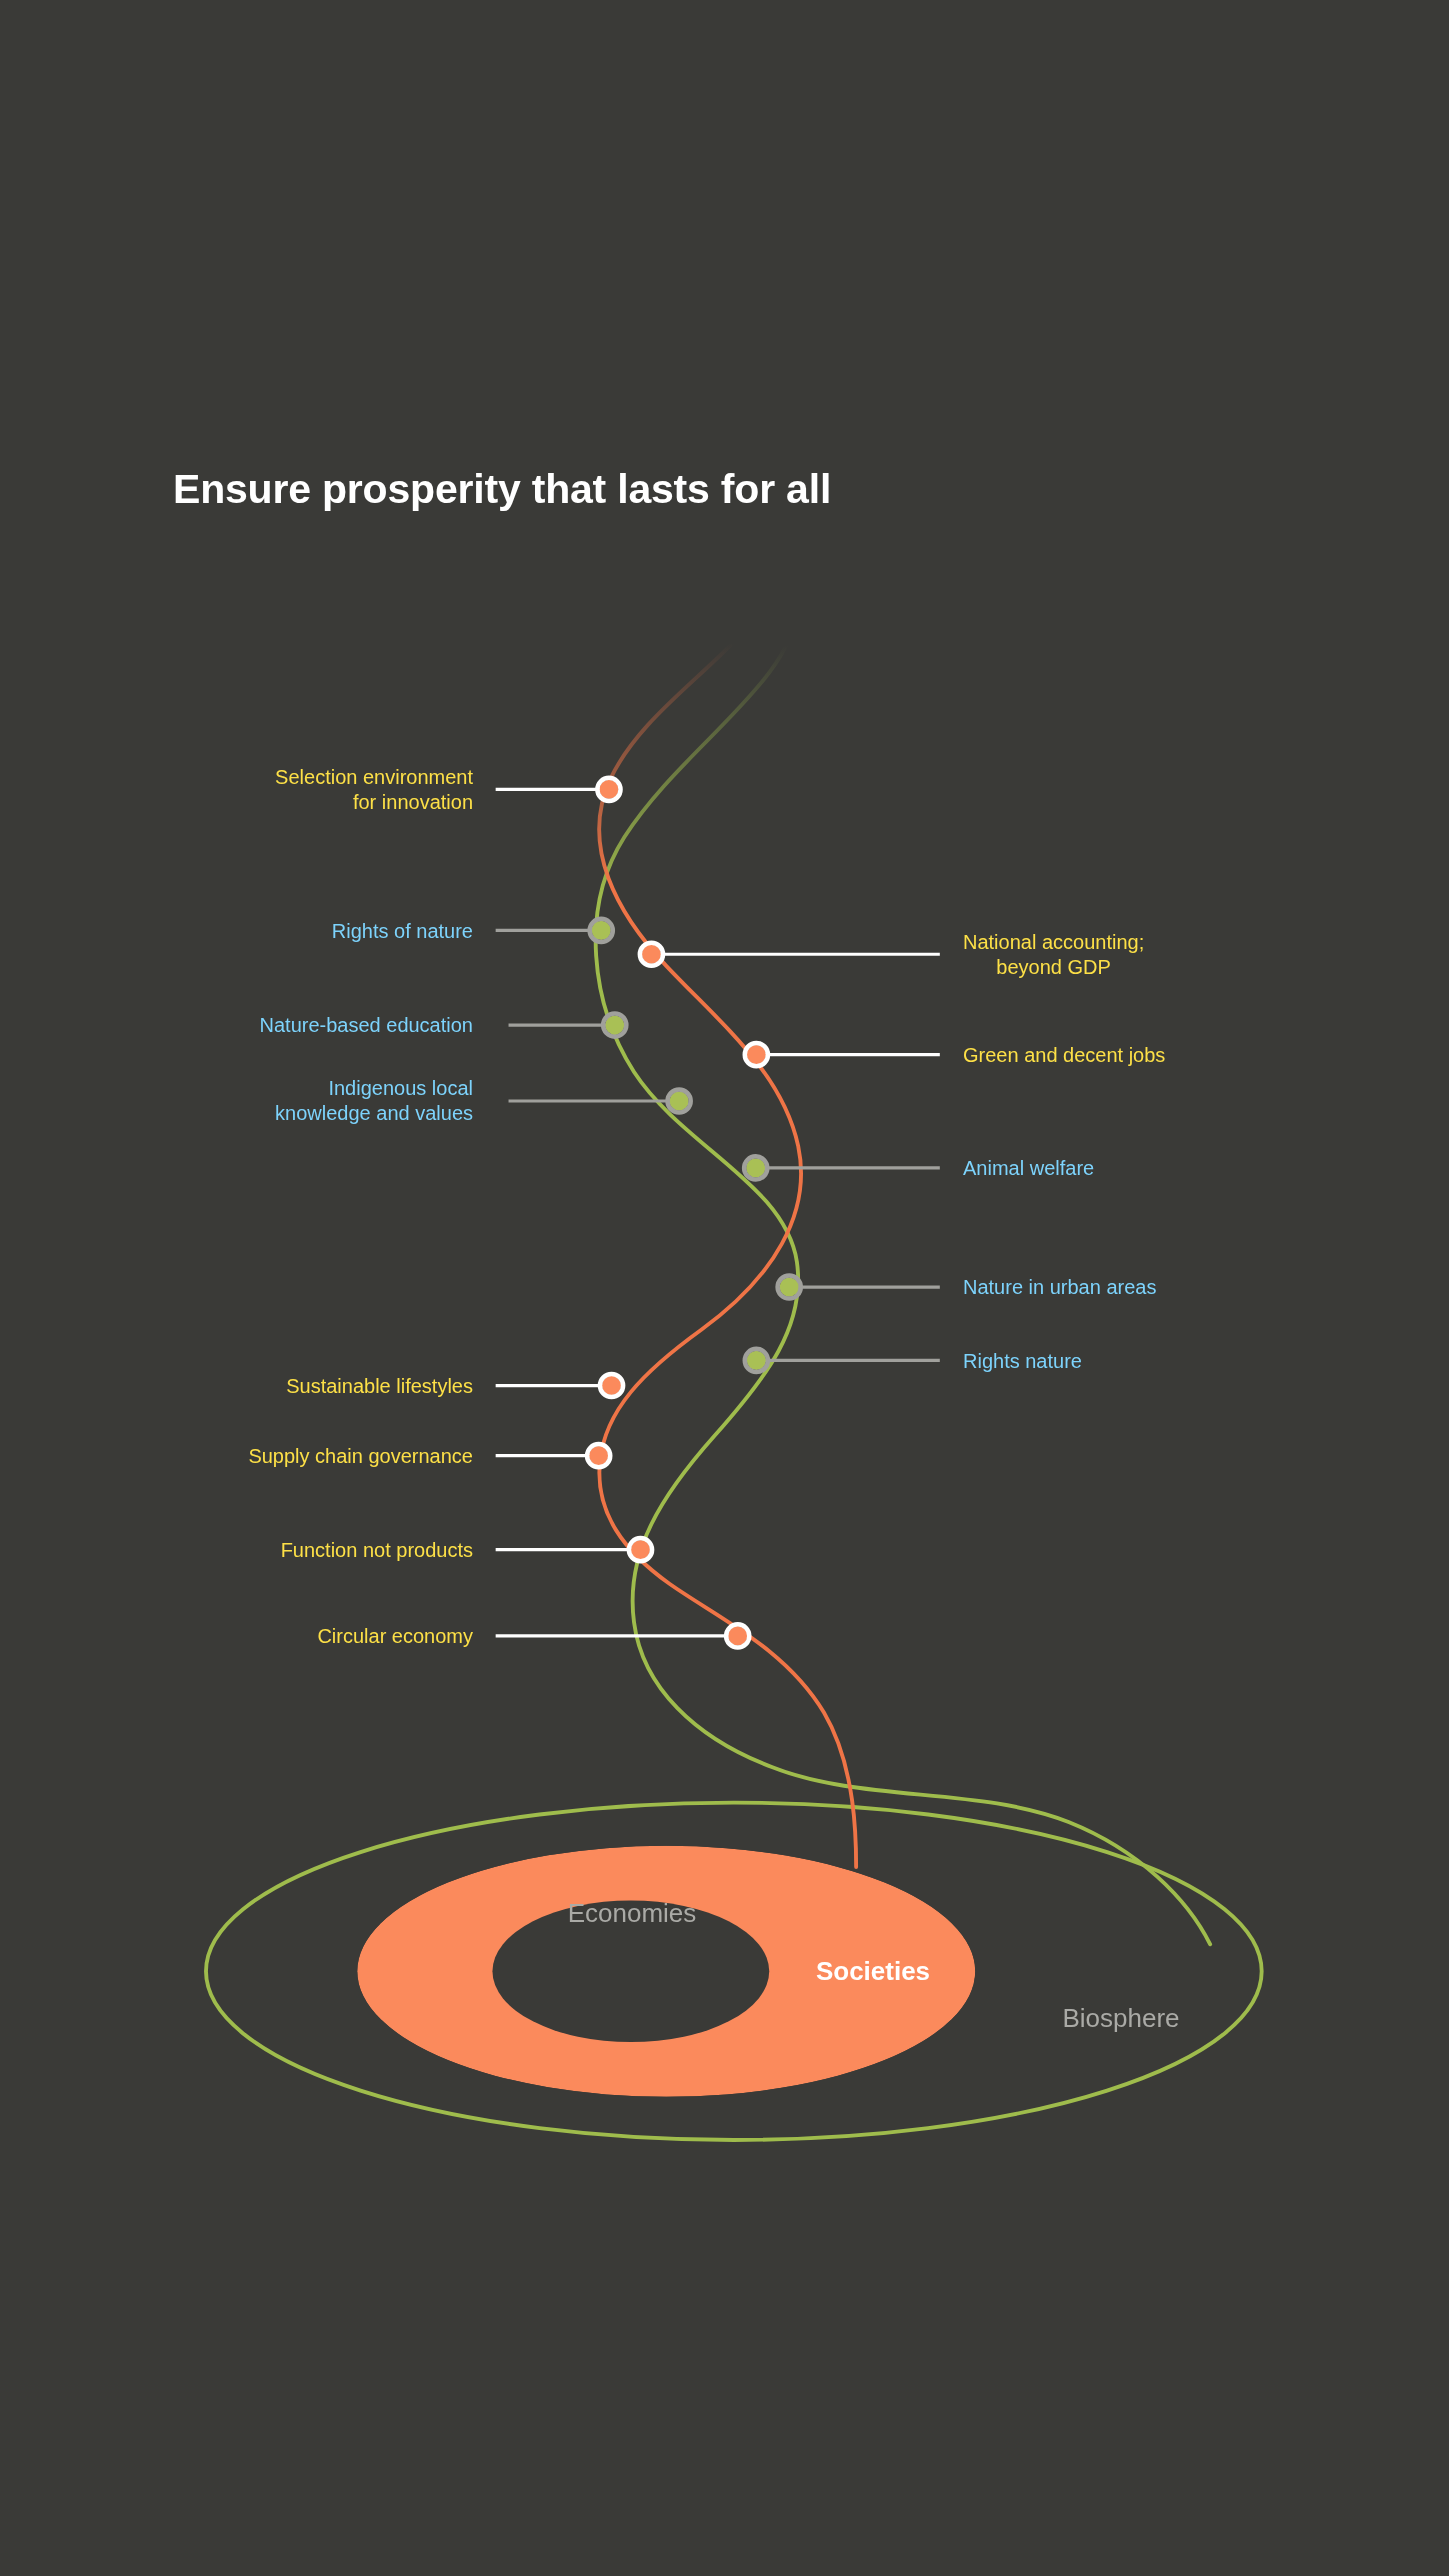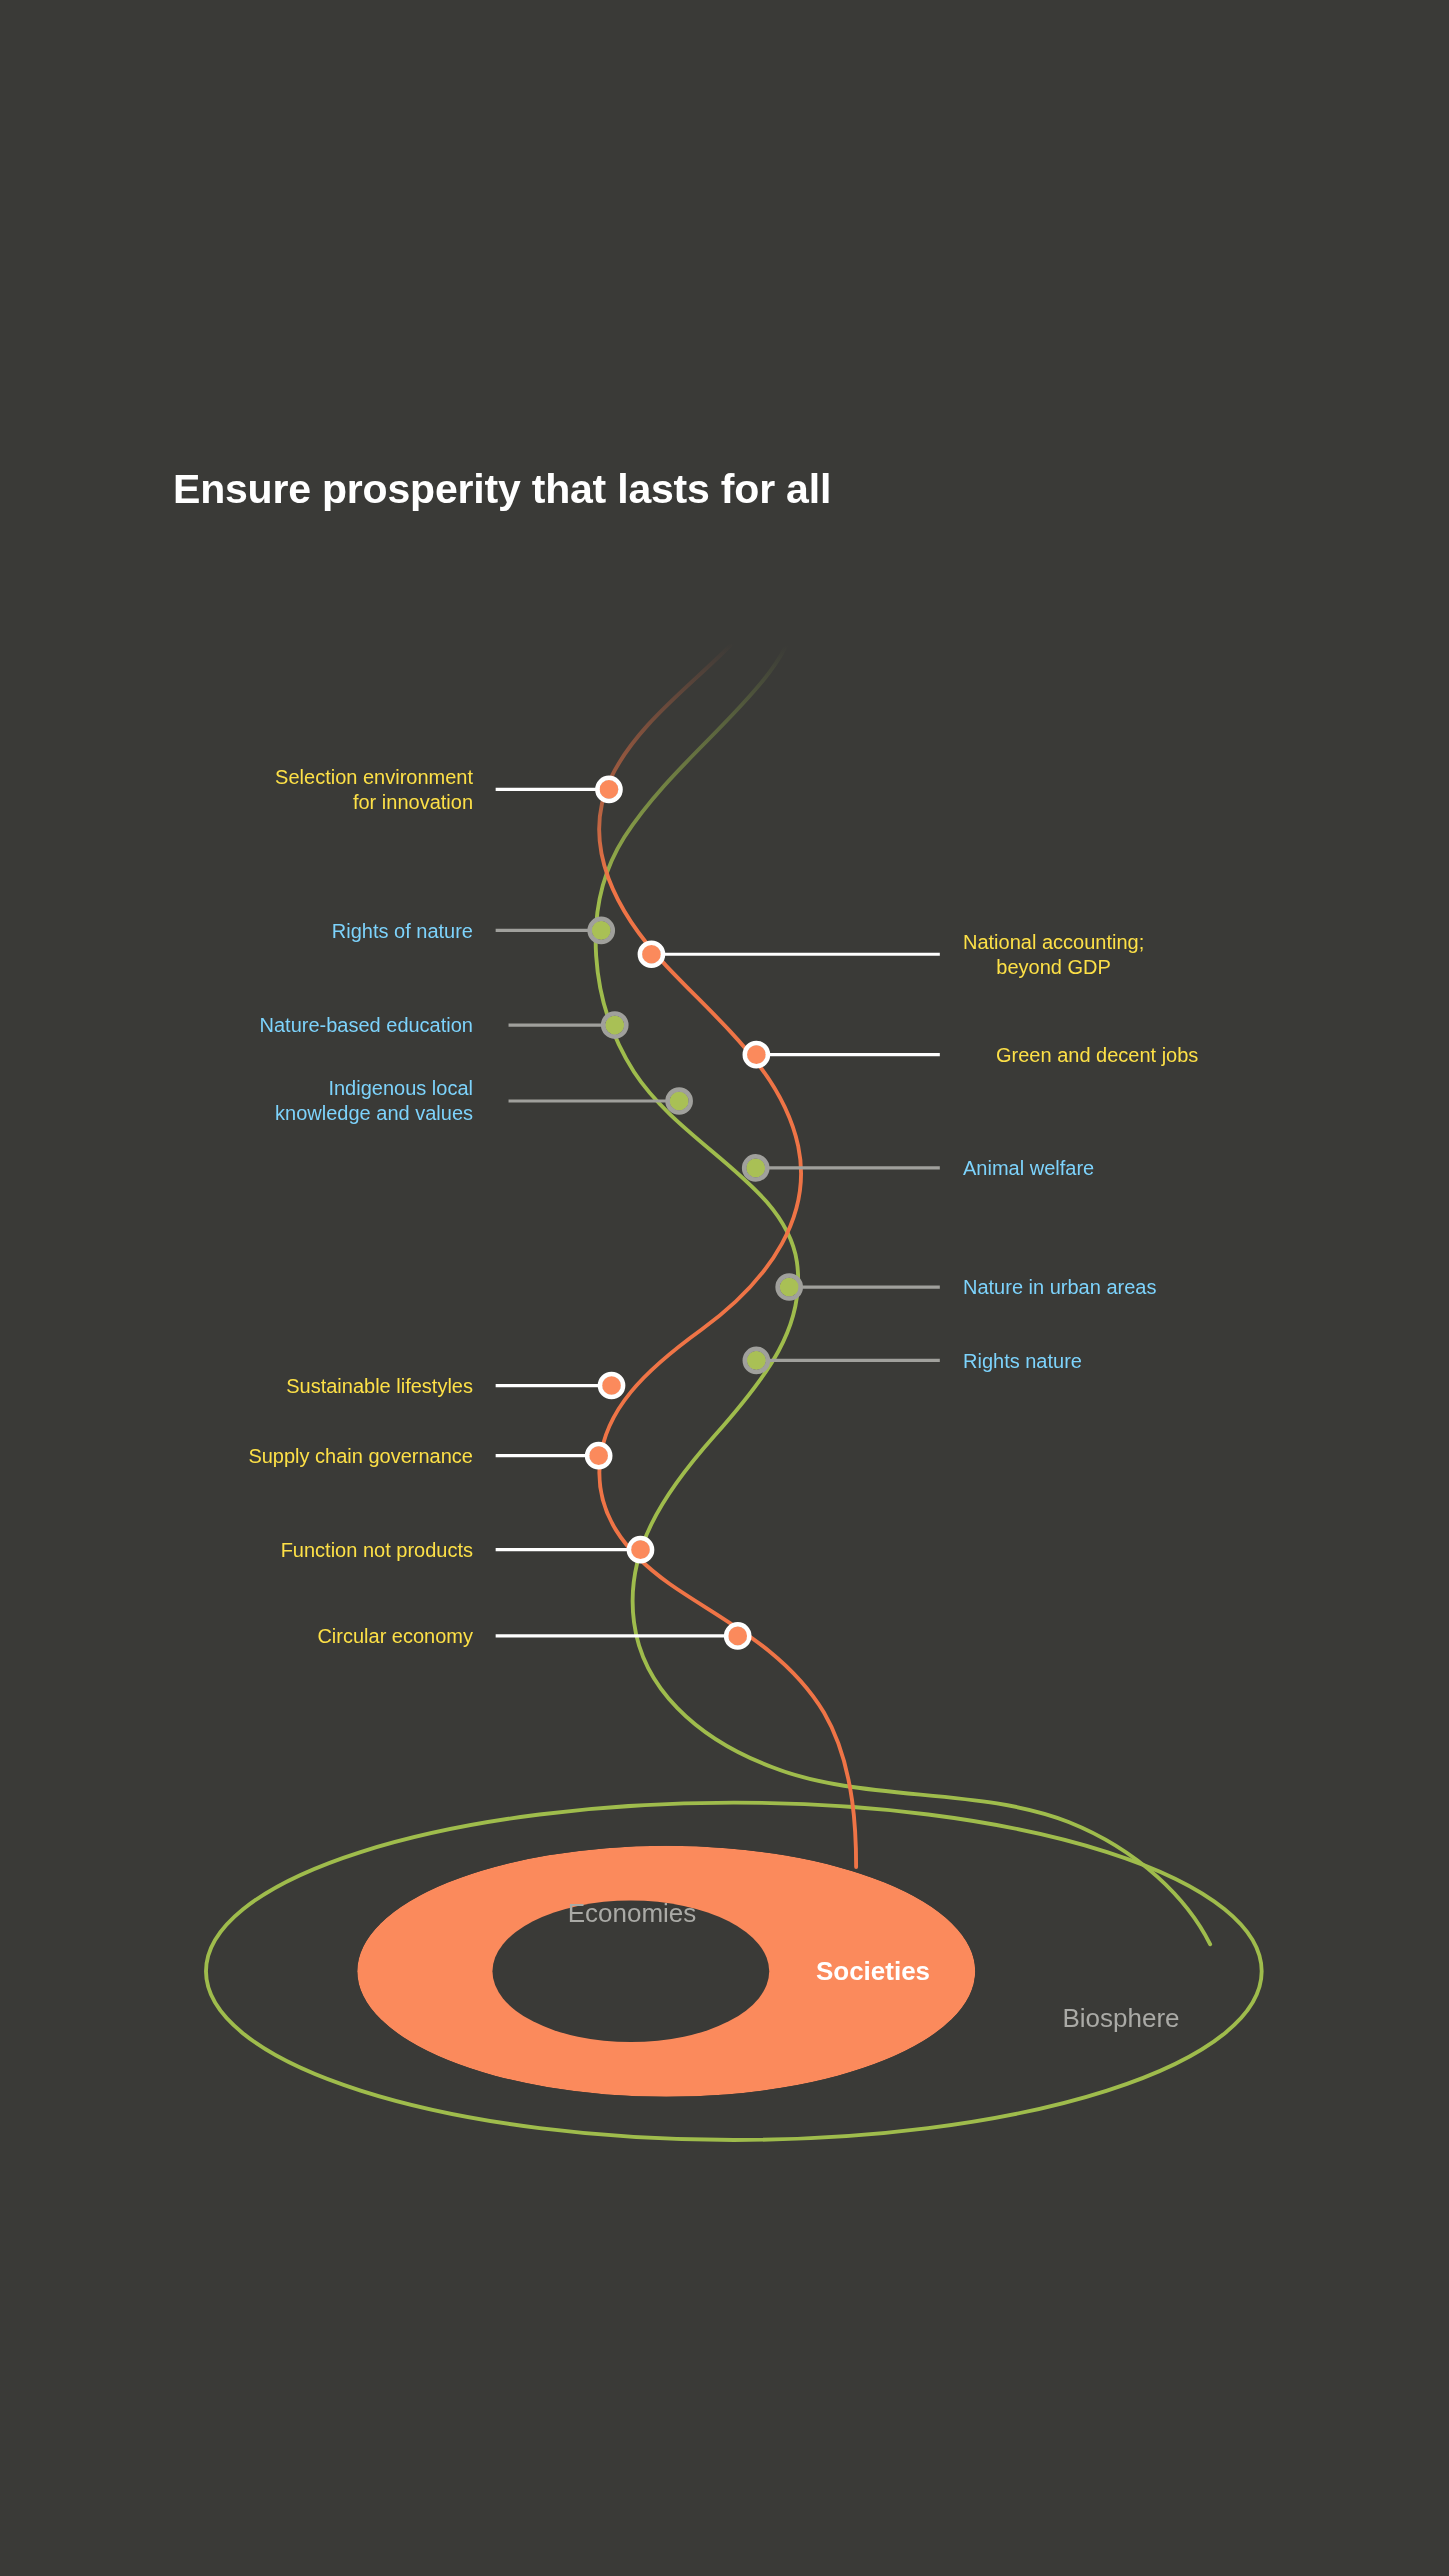--- a/index.html
+++ b/index.html
@@ -180,21 +180,21 @@
 knowledge and values</div>
       <div class="lbl left bright" style="right: 976px; top: 1374px;">Sustainable lifestyles</div>
       <div class="lbl left bright" style="right: 976px; top: 1444px;">Supply chain governance</div>
       <div class="lbl left bright" style="right: 976px; top: 1538px;">Function not products</div>
       <div class="lbl left bright" style="right: 976px; top: 1624px;">Circular economy</div>
     </div>
 
   <div id="right-labels">
       <div class="lbl right bright" style="left: 963px; top: 930px;">National accounting;
 beyond GDP</div>
-      <div class="lbl right bright" style="left: 996px; top: 1043px;">Green and decent jobs</div>
+      <div class="lbl right bright" style="left: 963px; top: 1043px;">Green and decent jobs</div>
       <div class="lbl right dim" style="left: 963px; top: 1156px;">Animal welfare</div>
       <div class="lbl right dim" style="left: 963px; top: 1275px;">Nature in urban areas</div>
       <div class="lbl right dim" style="left: 963px; top: 1349px;">Rights nature</div>
     </div>
 
   <div id="ring-labels">
       <div class="ring-label dim" style="left: 1121px; top: 1971px; margin-top: 47px;">Biosphere</div>
       <div class="ring-label bright" style="left: 873px; top: 1971px;">Societies</div>
       <div class="ring-label dim" style="left: 632px; top: 1913px;">Economies</div>
     </div>

